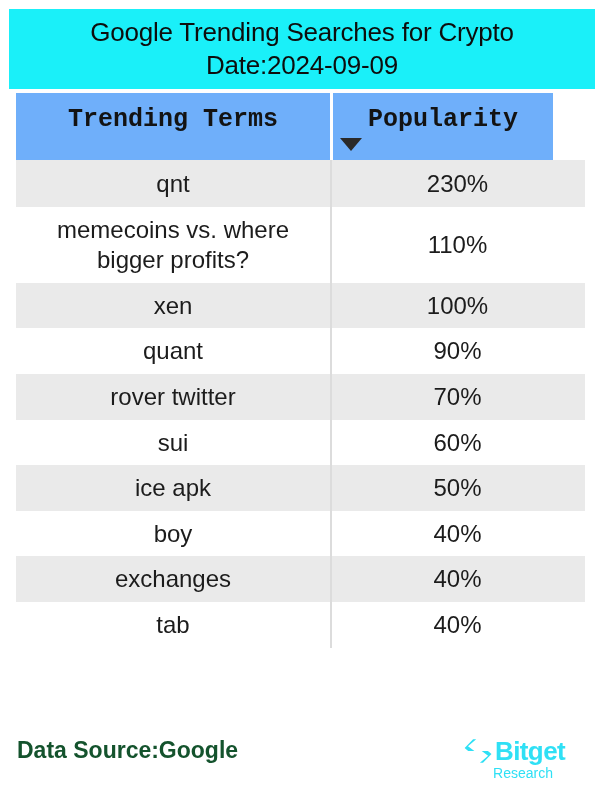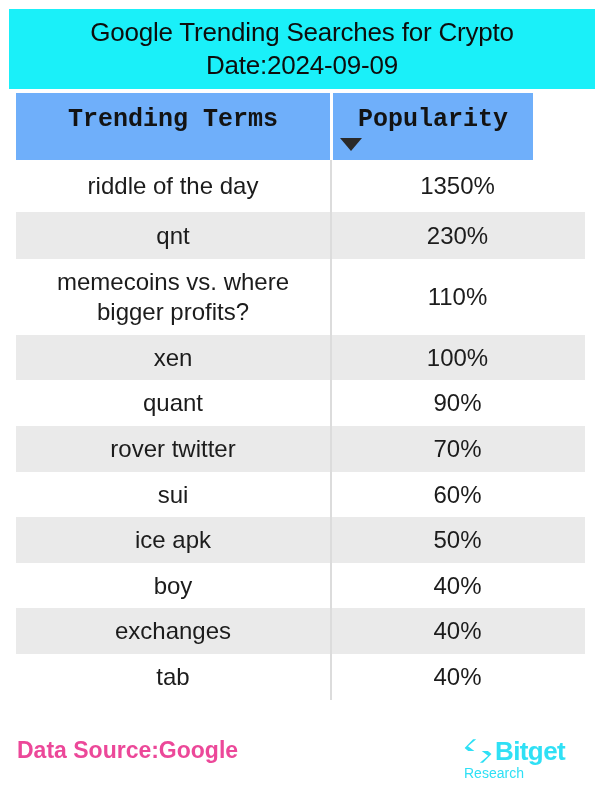--- a/index.html
+++ b/index.html
@@ -59,21 +59,21 @@
     display: flex;
     align-items: flex-start;
     justify-content: center;
     box-sizing: border-box;
   }
   .col-head.terms {
     width: 314px;
     padding-top: 12px;
   }
   .col-head.pop {
-    width: 200px;
+    width: 220px;
     margin-left: 3px;
     padding-top: 12px;
   }
   .col-head .htext {
     color: #131313;
     font-weight: bold;
     font-size: 25px;
     line-height: 30px;
     white-space: nowrap;
   }
@@ -128,21 +128,21 @@
     top: 726px;
     width: 600px;
     height: 80px;
   }
   #data-source {
     position: absolute;
     left: 17px;
     top: 11px;
     font-size: 23px;
     font-weight: bold;
-    color: #ec4899;
+    color: #14532d;
     white-space: nowrap;
   }
   #bitget-logo {
     position: absolute;
     left: 464px;
     top: 8px;
     width: 120px;
     height: 52px;
   }
   #bitget-logo .lockup {
@@ -153,21 +153,21 @@
   #bitget-logo .mark { width: 28px; height: 26px; flex: 0 0 auto; }
   #bitget-logo .wordmark {
     font-size: 26px;
     font-weight: bold;
     color: #2fe0f5;
     letter-spacing: -0.6px;
     line-height: 26px;
     margin-left: 3px;
   }
   #bitget-logo .sub {
-    text-align: left;
+    text-align: center;
     font-size: 14px;
     color: #2fe0f5;
     line-height: 16px;
     margin-top: 1px;
     padding-right: 2px;
   }
 </style>
 </head>
 <body>
 
@@ -182,25 +182,20 @@
     <div class="col-head terms">
       <span class="htext">Trending Terms</span>
     </div>
     <div class="col-head pop">
       <span class="htext">Popularity</span>
       <span id="sort-indicator"></span>
     </div>
   </div>
 
   <div id="table-body">
-      <div class="row" style="height: 52px;">
-        <div class="cell term">riddle of the day</div>
-        <div class="vdivider"></div>
-        <div class="cell value">1350%</div>
-      </div>
       <div class="row alt" style="height: 47px;">
         <div class="cell term">qnt</div>
         <div class="vdivider"></div>
         <div class="cell value">230%</div>
       </div>
       <div class="row" style="height: 76px;">
         <div class="cell term">memecoins vs. where bigger profits?</div>
         <div class="vdivider"></div>
         <div class="cell value">110%</div>
       </div>

